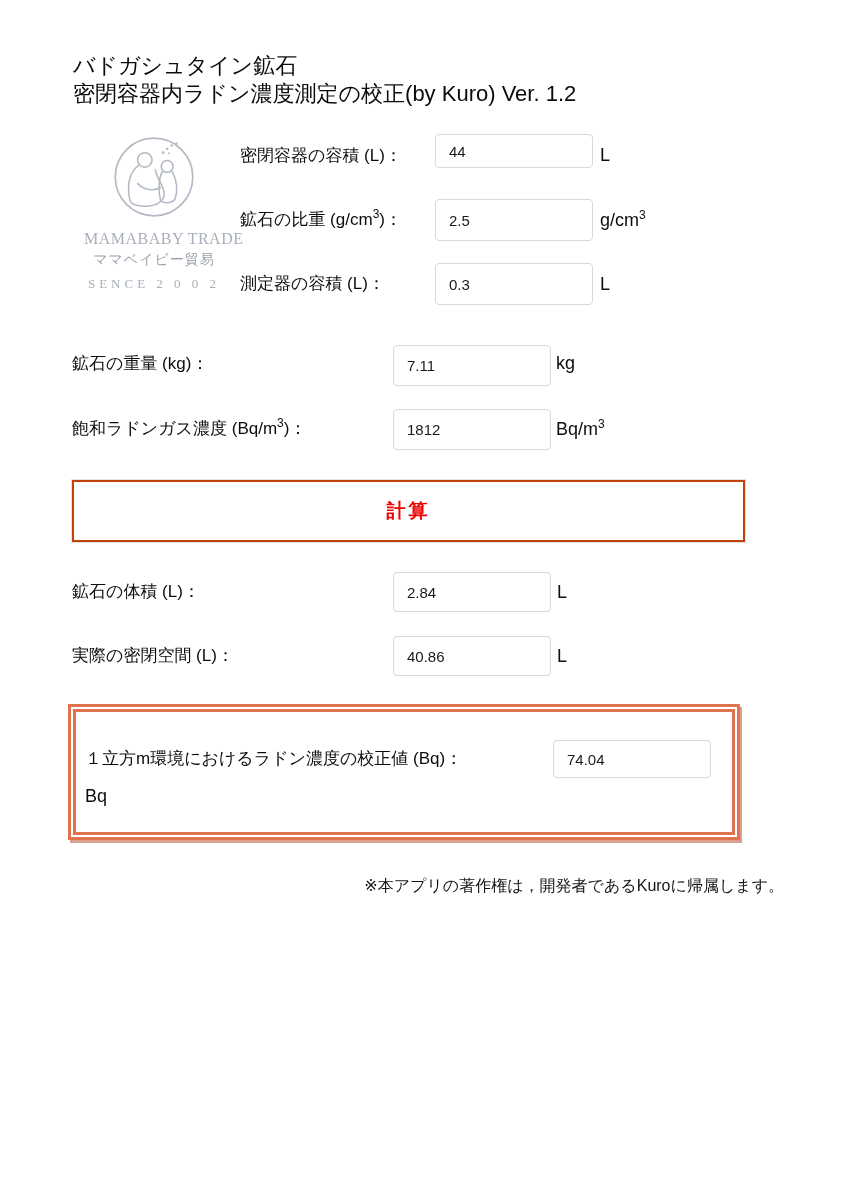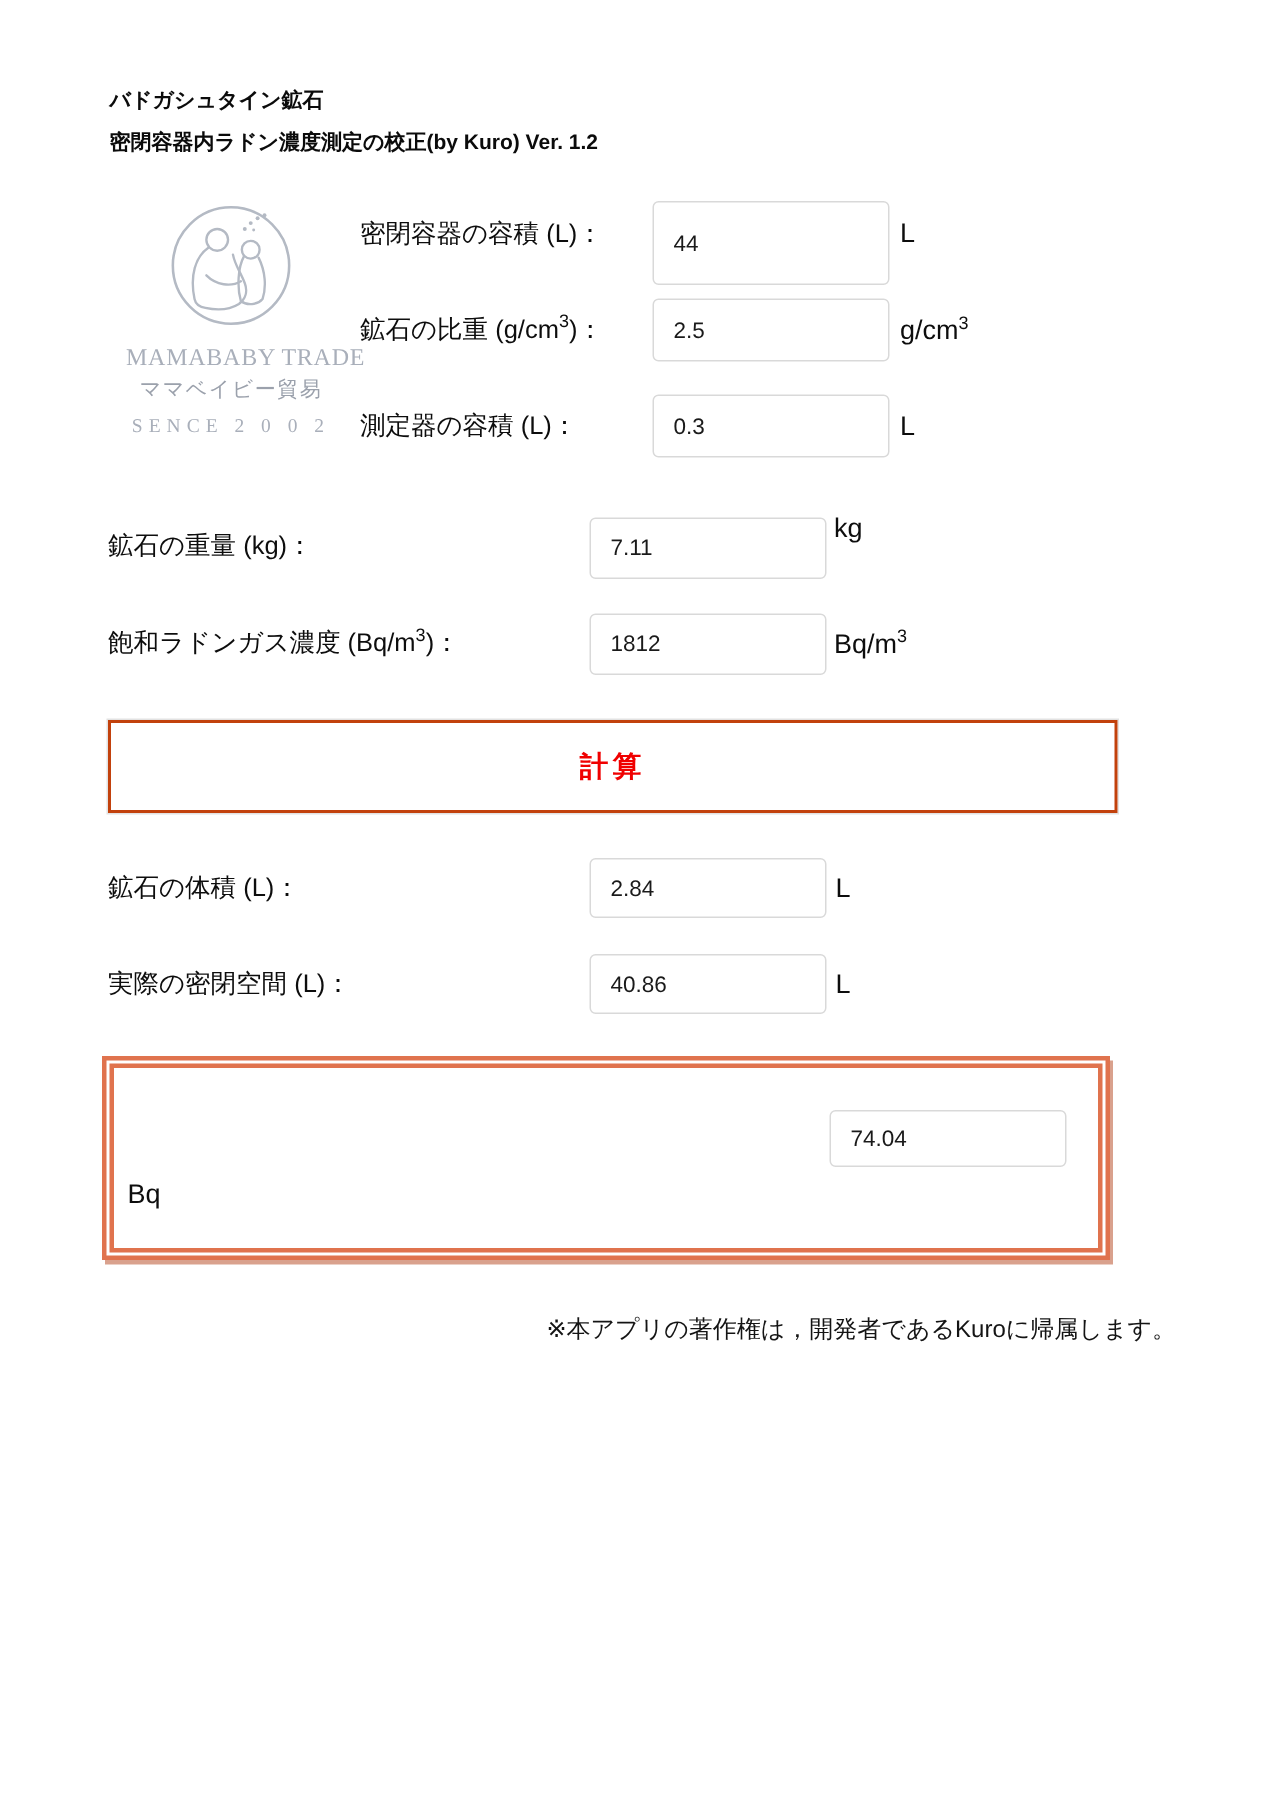--- a/index.html
+++ b/index.html
@@ -5,21 +5,21 @@
   * { margin:0; padding:0; box-sizing:border-box; }
   html,body { background:#ffffff; }
   body {
     position:relative; width:846px; height:1200px;
     font-family:"Liberation Sans","DejaVu Sans",sans-serif;
     color:#111; overflow:hidden;
   }
   .abs { position:absolute; }
 
   
-  .title-line { left:73px; font-size:14px; font-weight:700; line-height:26px; color:#0b0b0b; }
+  .title-line { left:73px; font-size:22px; font-weight:400; line-height:26px; color:#0b0b0b; }
 
   
   .logo { left:84px; top:131px; width:140px; text-align:center; color:#a9afba; }
   .logo svg { display:block; margin:0 auto; }
   .logo-name-en { font-family:"Liberation Serif","DejaVu Serif",serif; font-size:16px; letter-spacing:0.5px; margin-top:7px; white-space:nowrap; }
   .logo-name-jp { font-size:14px; letter-spacing:1px; margin-top:3px; white-space:nowrap; color:#9ba1ac; }
   .logo-since  { font-family:"Liberation Serif","DejaVu Serif",serif; font-size:13px; letter-spacing:4px; margin-top:7px; white-space:nowrap; }
 
   
   .flabel { font-size:17px; line-height:24px; color:#0d0d0d; white-space:nowrap; }
@@ -73,49 +73,50 @@
       <circle cx="104" cy="19" r="2"></circle>
       <circle cx="93" cy="34" r="1.5"></circle>
     </g>
   </svg>
   <div class="logo-name-en">MAMABABY TRADE</div>
   <div class="logo-name-jp">ママベイビー貿易</div>
   <div class="logo-since">SENCE 2 0 0 2</div>
 </div>
 
 <div class="abs flabel" style="left:240px; top:144px;"><span>密閉容器の容積 (L)：</span><span class="sup"></span><span></span></div>
-<input class="ibox" style="left: 435px; top: 134px; height: 56px;" value="44">
+<input class="ibox" style="left: 435px; top: 134px; height: 34px;" value="44">
 <div class="abs unit" style="left:600px; top:134px; line-height:42px;"><span>L</span><span class="sup"></span></div>
 
 <div class="abs flabel" style="left:240px; top:208px;"><span>鉱石の比重 (g/cm</span><span class="sup">3</span><span>)：</span></div>
 <input class="ibox" style="left: 435px; top: 199px; height: 42px;" value="2.5">
 <div class="abs unit" style="left:600px; top:199px; line-height:42px;"><span>g/cm</span><span class="sup">3</span></div>
 
 <div class="abs flabel" style="left:240px; top:272px;"><span>測定器の容積 (L)：</span><span class="sup"></span><span></span></div>
 <input class="ibox" style="left: 435px; top: 263px; height: 42px;" value="0.3">
 <div class="abs unit" style="left:600px; top:263px; line-height:42px;"><span>L</span><span class="sup"></span></div>
 
 <div class="abs flabel" style="left:72px; top:352px;"><span>鉱石の重量 (kg)：</span><span class="sup"></span><span></span></div>
 <input class="ibox" style="left: 393px; top: 345px; height: 41px;" value="7.11">
-<div class="abs unit" style="left:556px; top:332px; line-height:41px;"><span>kg</span><span class="sup"></span></div>
+<div class="abs unit" style="left:556px; top:343px; line-height:41px;"><span>kg</span><span class="sup"></span></div>
 
 <div class="abs flabel" style="left:72px; top:417px;"><span>飽和ラドンガス濃度 (Bq/m</span><span class="sup">3</span><span>)：</span></div>
 <input class="ibox" style="left: 393px; top: 409px; height: 41px;" value="1812">
 <div class="abs unit" style="left:556px; top:409px; line-height:41px;"><span>Bq/m</span><span class="sup">3</span></div>
 
 <button class="calc-btn">計算</button>
 
 <div class="abs flabel" style="left:72px; top:580px;"><span>鉱石の体積 (L)：</span><span class="sup"></span><span></span></div>
 <input class="ibox" style="left: 393px; top: 572px; height: 40px;" value="2.84">
 <div class="abs unit" style="left:557px; top:572px; line-height:40px;"><span>L</span><span class="sup"></span></div>
 
 <div class="abs flabel" style="left:72px; top:644px;"><span>実際の密閉空間 (L)：</span><span class="sup"></span><span></span></div>
 <input class="ibox" style="left: 393px; top: 636px; height: 40px;" value="40.86">
 <div class="abs unit" style="left:557px; top:636px; line-height:40px;"><span>L</span><span class="sup"></span></div>
 
 <div class="result-panel">
   <div class="inner">
+    <div class="abs flabel" style="left:9px; top:35px;">１立方m環境におけるラドン濃度の校正値 (Bq)：</div>
     <input class="ibox" style="left: 477px; top: 28px; height: 38px;" value="74.04">
     <div class="abs flabel" style="left:9px; top:72px; font-size:18px;">Bq</div>
   </div>
 </div>
 
 <div class="abs footer">※本アプリの著作権は，開発者であるKuroに帰属します。</div>
 
 </body></html>

